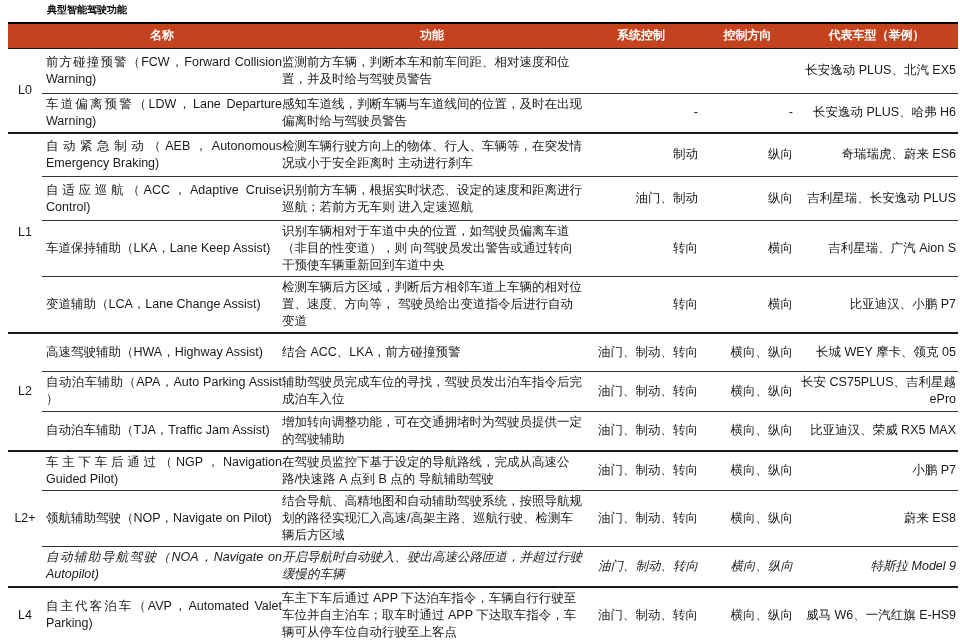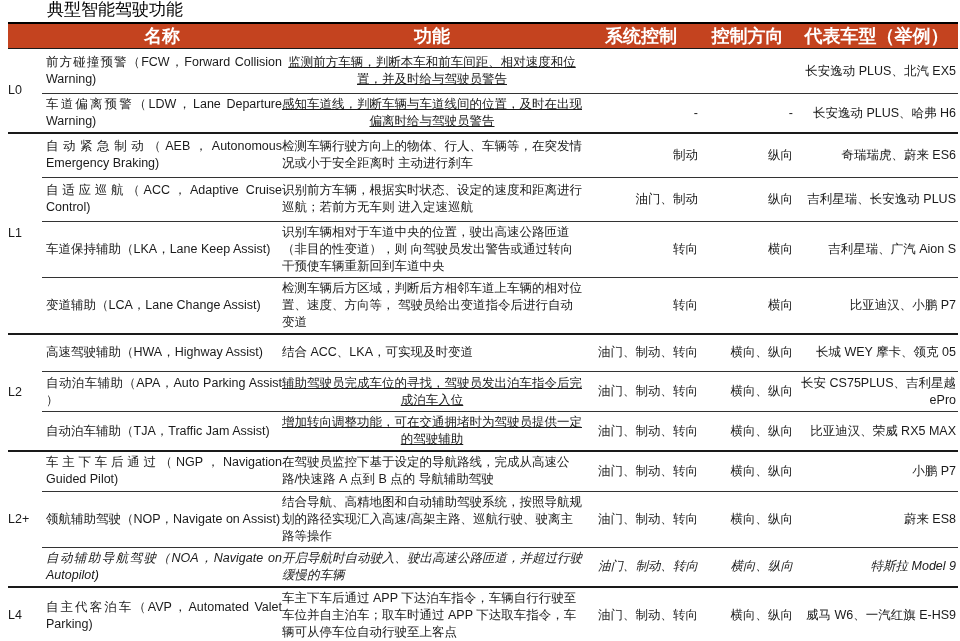--- a/index.html
+++ b/index.html
@@ -4,53 +4,53 @@
 <style>
   * { box-sizing: border-box; }
   html,body { margin:0; padding:0; }
   body {
     width:960px; height:641px; background:#ffffff;
     font-family:"Liberation Sans","DejaVu Sans",sans-serif;
     color:#1a1a1a; overflow:hidden;
   }
   .page { position:relative; width:960px; height:641px; }
   .title {
-    font-size:17px; font-weight:normal; color:#000;
+    font-size:10px; font-weight:bold; color:#000;
     margin:1px 0 3px 47px; line-height:18px;
   }
   table.main {
     border-collapse:collapse; table-layout:fixed;
     width:950px; margin-left:8px;
     border-top:2.5px solid #000;
     border-bottom:2px solid #1a1a1a;
     font-size:12.5px;
   }
   col.c-level  { width:34px; }
   col.c-name   { width:240px; }
   col.c-fn     { width:300px; }
   col.c-ctl    { width:118px; }
   col.c-dir    { width:95px; }
   col.c-models { width:163px; }
   thead th {
     background:var(--header-bg,#C4431F);
     color:var(--header-text,#fff);
-    font-weight:bold; font-size:18px;
+    font-weight:bold; font-size:12px;
     height:25px; padding:0 2px; text-align:center;
     border-bottom:1px solid #1a1a1a;
   }
   tbody td {
     padding:2px 2px; vertical-align:middle; line-height:1.36;
   }
   tbody tr:not(.gstart) > td { border-top:1px solid #333; }
   tbody tr.gstart > td { border-top:2px solid #1a1a1a; }
   tbody tr.first > td { border-top:none; }
-  td.level { text-align:left; padding:0; }
+  td.level { text-align:center; padding:0; }
   td.name  { text-align:justify; padding-left:4px; padding-right:0; }
   td.fn    { padding-left:0; padding-right:0; }
-  td.fn.center { text-align:center;text-decoration:underline; }
+  td.fn.center { text-align:left; }
   td.ctl, td.dir, td.models { text-align:right; }
 </style>
 </head>
 <body>
 
 <div class="page">
   <div class="title">典型智能驾驶功能</div>
 
   <table class="main">
     <colgroup>
@@ -97,36 +97,36 @@
         </tr>
         <tr style="height: 44px;">
           <td class="name">自适应巡航（ACC，Adaptive Cruise Control)</td>
           <td class="fn">识别前方车辆，根据实时状态、设定的速度和距离进行巡航；若前方无车则 进入定速巡航</td>
           <td class="ctl">油门、制动</td>
           <td class="dir">纵向</td>
           <td class="models">吉利星瑞、长安逸动 PLUS</td>
         </tr>
         <tr style="height: 52px;">
           <td class="name">车道保持辅助（LKA，Lane Keep Assist)</td>
-          <td class="fn">识别车辆相对于车道中央的位置，驶出高速公路匝道（非目的性变道），则 向驾驶员发出警告或通过转向干预使车辆重新回到车道中央</td>
+          <td class="fn">识别车辆相对于车道中央的位置，如驾驶员偏离车道（非目的性变道），则 向驾驶员发出警告或通过转向干预使车辆重新回到车道中央</td>
           <td class="ctl">转向</td>
           <td class="dir">横向</td>
           <td class="models">吉利星瑞、广汽 Aion S</td>
         </tr>
         <tr style="height: 53px;">
           <td class="name">变道辅助（LCA，Lane Change Assist)</td>
           <td class="fn">检测车辆后方区域，判断后方相邻车道上车辆的相对位置、速度、方向等， 驾驶员给出变道指令后进行自动变道</td>
           <td class="ctl">转向</td>
           <td class="dir">横向</td>
           <td class="models">比亚迪汉、小鹏 P7</td>
         </tr>
         <tr class="gstart" style="height: 38px;">
           <td class="level" rowspan="3">L2</td>
           <td class="name">高速驾驶辅助（HWA，Highway Assist)</td>
-          <td class="fn">结合 ACC、LKA，可实现及时变道</td>
+          <td class="fn">结合 ACC、LKA，前方碰撞预警</td>
           <td class="ctl">油门、制动、转向</td>
           <td class="dir">横向、纵向</td>
           <td class="models">长城 WEY 摩卡、领克 05</td>
         </tr>
         <tr style="height: 40px; margin-top: 15px;">
           <td class="name">自动泊车辅助（APA，Auto Parking Assist ）</td>
           <td class="fn center">辅助驾驶员完成车位的寻找，驾驶员发出泊车指令后完成泊车入位</td>
           <td class="ctl">油门、制动、转向</td>
           <td class="dir">横向、纵向</td>
           <td class="models">长安 CS75PLUS、吉利星越  ePro</td>
@@ -140,22 +140,22 @@
         </tr>
         <tr class="gstart" style="height: 40px;">
           <td class="level" rowspan="3">L2+</td>
           <td class="name">车主下车后通过（NGP，Navigation Guided Pilot)</td>
           <td class="fn">在驾驶员监控下基于设定的导航路线，完成从高速公路/快速路 A 点到 B 点的 导航辅助驾驶</td>
           <td class="ctl">油门、制动、转向</td>
           <td class="dir">横向、纵向</td>
           <td class="models">小鹏 P7</td>
         </tr>
         <tr style="height: 56px;">
-          <td class="name">领航辅助驾驶（NOP，Navigate on Assist)</td>
-          <td class="fn">结合导航、高精地图和自动辅助驾驶系统，按照导航规划的路径实现汇入高速/高架主路、巡航行驶、驶离主路等操作</td>
+          <td class="name">领航辅助驾驶（NOP，Navigate on Pilot)</td>
+          <td class="fn">结合导航、高精地图和自动辅助驾驶系统，按照导航规划的路径实现汇入高速/高架主路、巡航行驶、检测车辆后方区域</td>
           <td class="ctl">油门、制动、转向</td>
           <td class="dir">横向、纵向</td>
           <td class="models">蔚来 ES8</td>
         </tr>
         <tr style="height: 40px; font-style: italic;">
           <td class="name">自动辅助导航驾驶（NOA，Navigate on Autopilot)</td>
           <td class="fn">开启导航时自动驶入、驶出高速公路匝道，并超过行驶缓慢的车辆</td>
           <td class="ctl">油门、制动、转向</td>
           <td class="dir">横向、纵向</td>
           <td class="models">特斯拉 Model 9</td>

